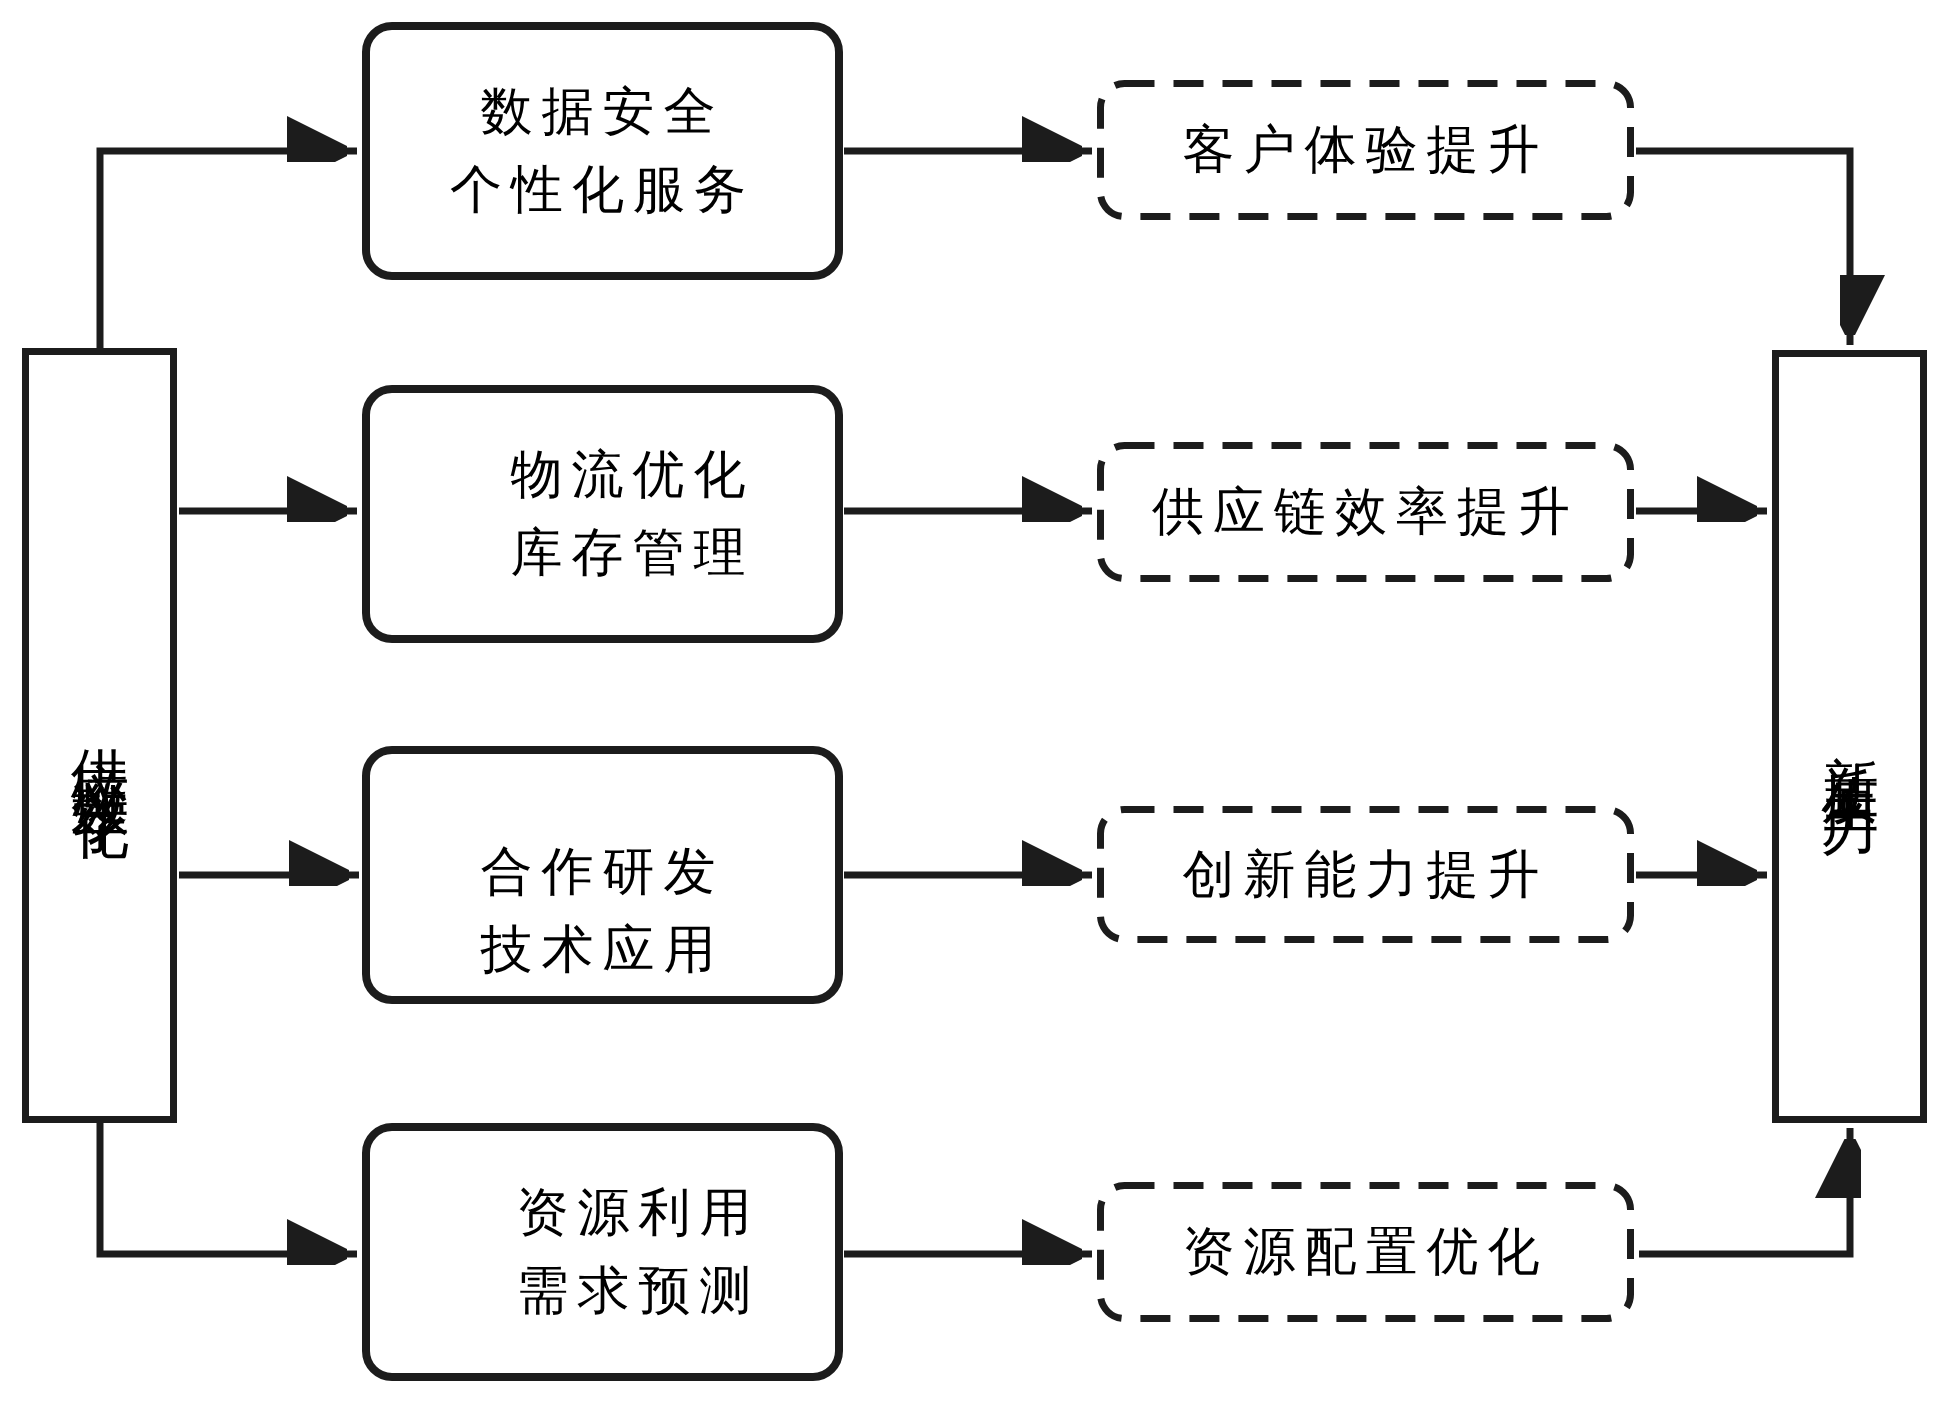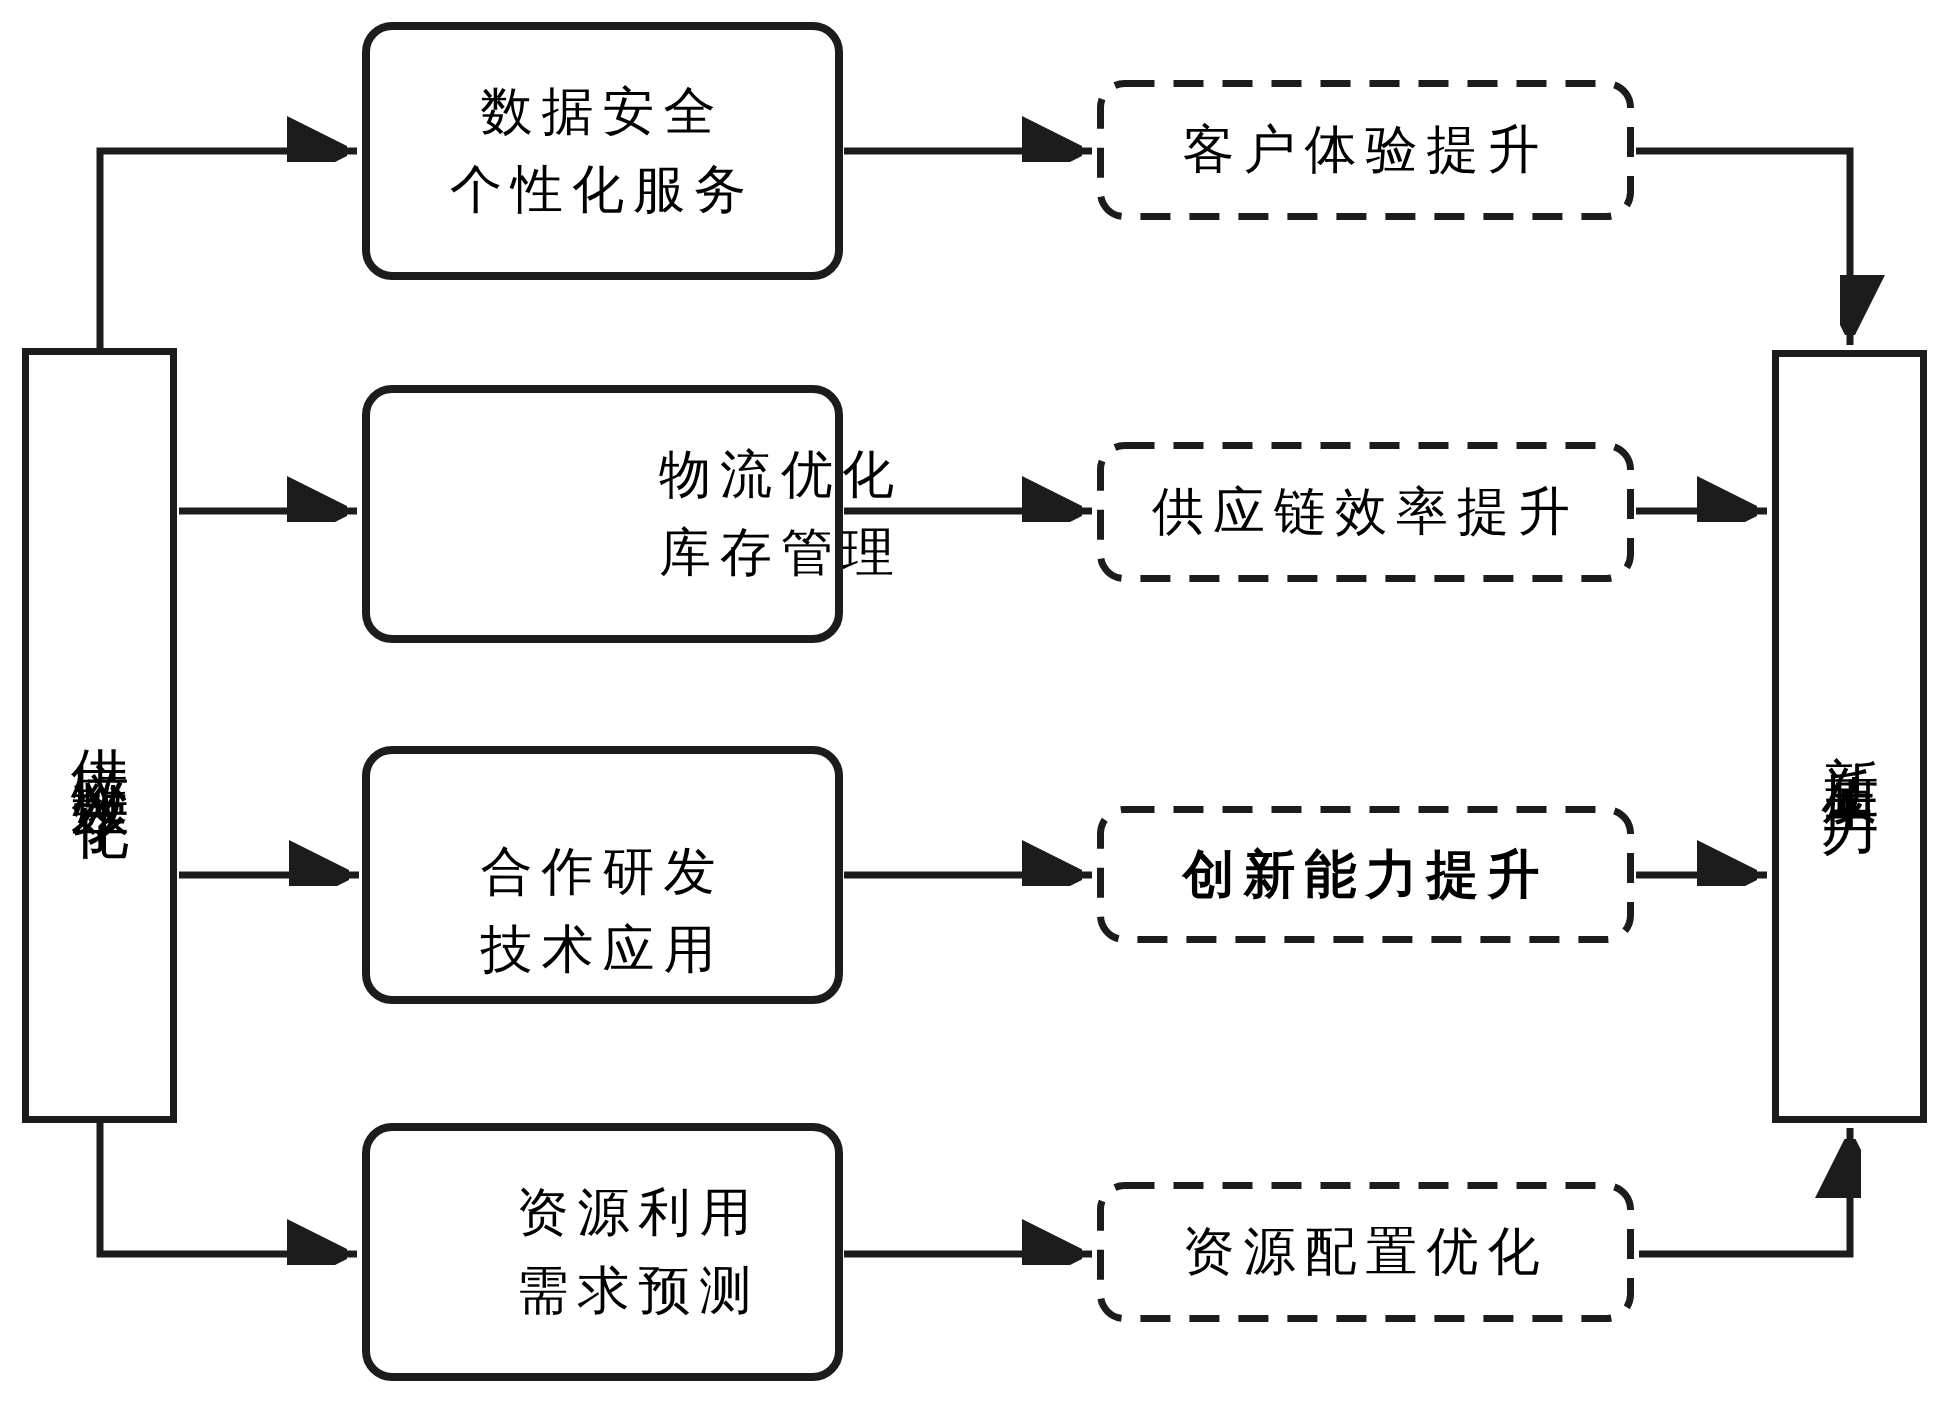--- a/index.html
+++ b/index.html
@@ -75,30 +75,30 @@
     <path d="M1636,511 H1767" fill="none" stroke="#1c1c1c" stroke-width="7" marker-end="url(#ah)"></path>
     <path d="M1636,875 H1767" fill="none" stroke="#1c1c1c" stroke-width="7" marker-end="url(#ah)"></path>
     <path d="M1639,1254 H1850 V1128" fill="none" stroke="#1c1c1c" stroke-width="7" marker-end="url(#ah)"></path>
   </svg>
 
   <div class="node-label vert-label" style="left:22px;top:348px;width:155px;height:775px;">供应链数字化</div>
 
   <div class="node-label cap-label" style="left:362px;top:22px;width:481px;height:258px;justify-content:center;">
     <div><span>数据安全</span><br><span>个性化服务</span></div>
   </div>
-  <div class="node-label cap-label" style="left:362px;top:385px;width:541px;height:258px;justify-content:flex-end;">
+  <div class="node-label cap-label" style="left:362px;top:385px;width:541px;height:258px;">
     <div><span>物流优化</span><br><span>库存管理</span></div>
   </div>
   <div class="node-label cap-label" style="left:362px;top:782px;width:481px;height:258px;">
     <div><span>合作研发</span><br><span>技术应用</span></div>
   </div>
   <div class="node-label cap-label" style="left:362px;top:1123px;width:481px;height:258px;padding-left:36px;">
     <div><span>资源利用</span><br><span>需求预测</span></div>
   </div>
 
   <div class="node-label outcome-label" style="left:1097px;top:80px;width:537px;height:140px;text-align:center;">客户体验提升</div>
   <div class="node-label outcome-label" style="left:1097px;top:442px;width:537px;height:140px;">供应链效率提升</div>
-  <div class="node-label outcome-label" style="left:1097px;top:806px;width:537px;height:137px;font-weight:bold;">创新能力提升</div>
+  <div class="node-label outcome-label" style="left:1097px;top:806px;width:537px;height:137px;">创新能力提升</div>
   <div class="node-label outcome-label" style="left:1097px;top:1182px;width:537px;height:140px;">资源配置优化</div>
 
   <div class="node-label vert-label" style="left:1772px;top:350px;width:155px;height:773px;">新质生产力</div>
 
 </div>
 
 </body></html>

